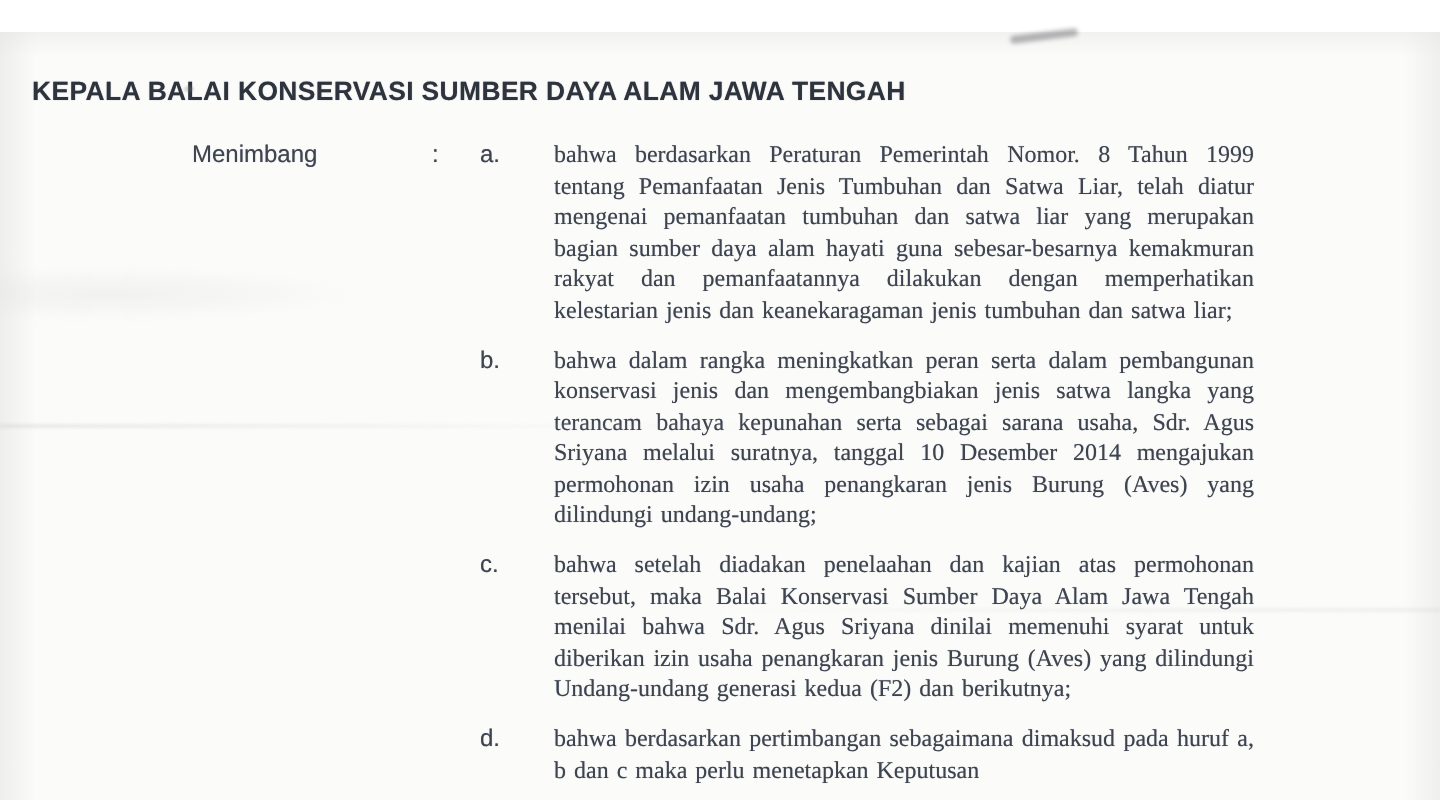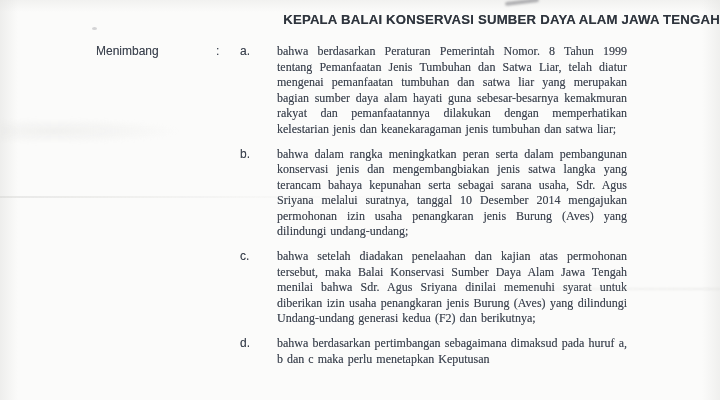--- a/index.html
+++ b/index.html
@@ -18,23 +18,23 @@
     height: 400px;
     box-sizing: border-box;
     background:
       linear-gradient(to right, rgba(225,225,223,0.5) 0%, rgba(252,252,251,0) 2.5%, rgba(252,252,251,0) 97.5%, rgba(228,228,226,0.5) 100%),
       linear-gradient(to bottom, rgba(235,235,233,0.6) 0%, rgba(252,252,251,0) 3%),
       var(--paper, #fbfbfa);
     font-family: "Liberation Sans", "DejaVu Sans", sans-serif;
     color: var(--ink, #3d4450);
   }
   .title {
-    margin: 0;
-    padding-top: 12px;
-    text-align: right;
+    margin: 16px;
+    padding-top: 22px;
+    text-align: left;
     font-size: 13.2px;
     font-weight: bold;
     letter-spacing: 0.2px;
     color: var(--ink-dark, #2e343d);
     text-shadow: 0 0 0.5px rgba(46,52,61,0.55);
   }
   .doc-body {
     display: flex;
     margin-top: 17px;
     padding-left: 96px;

